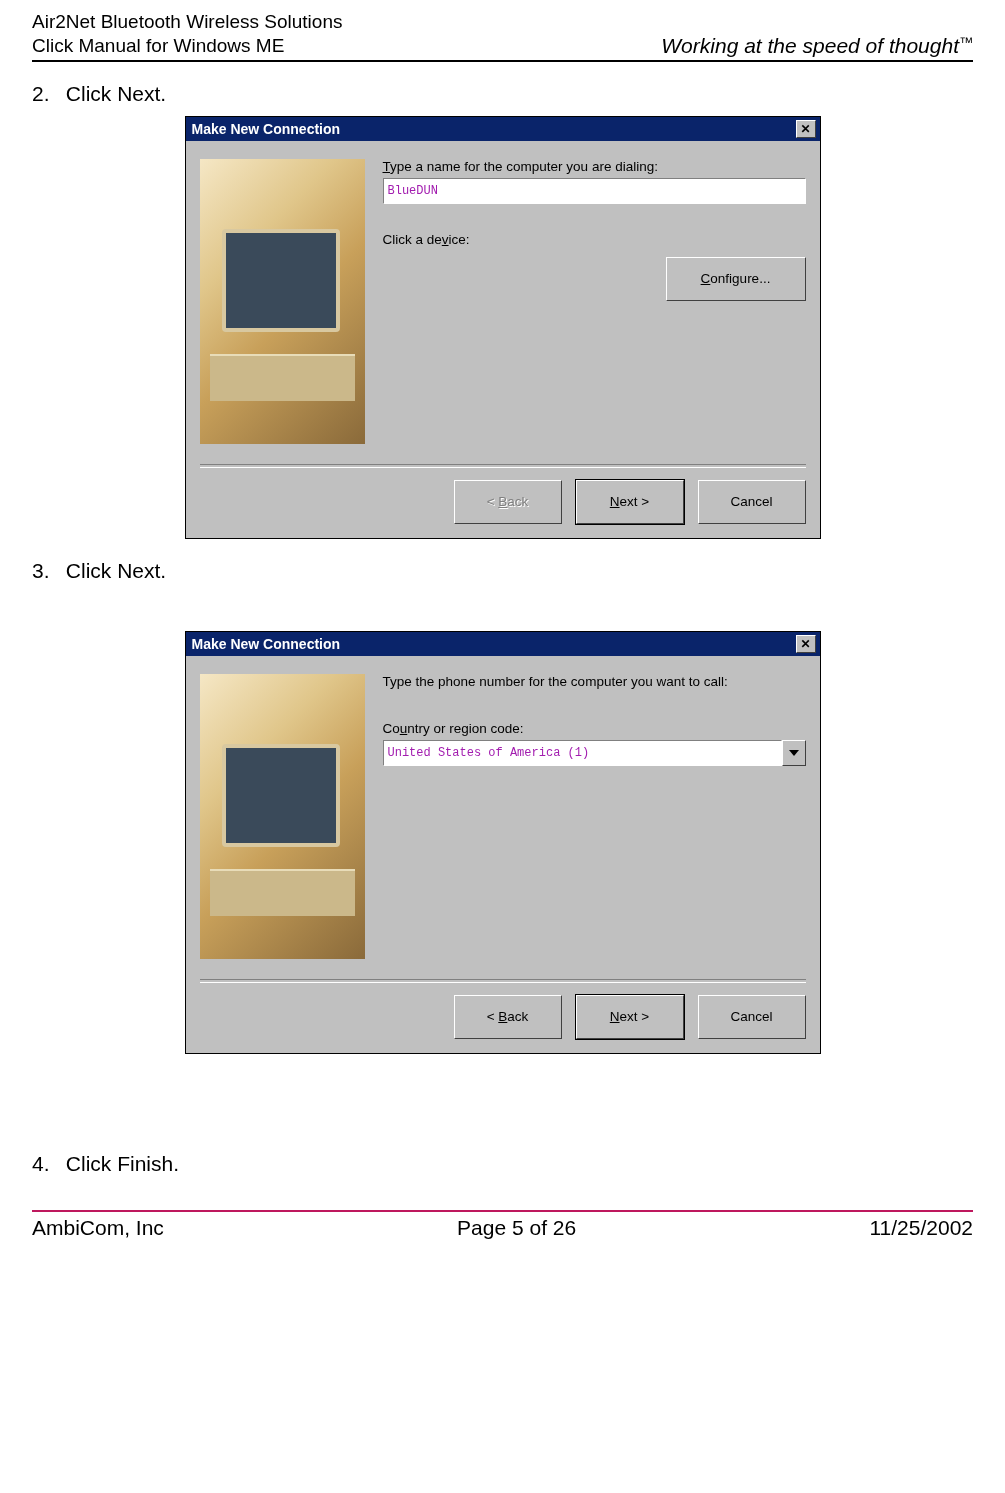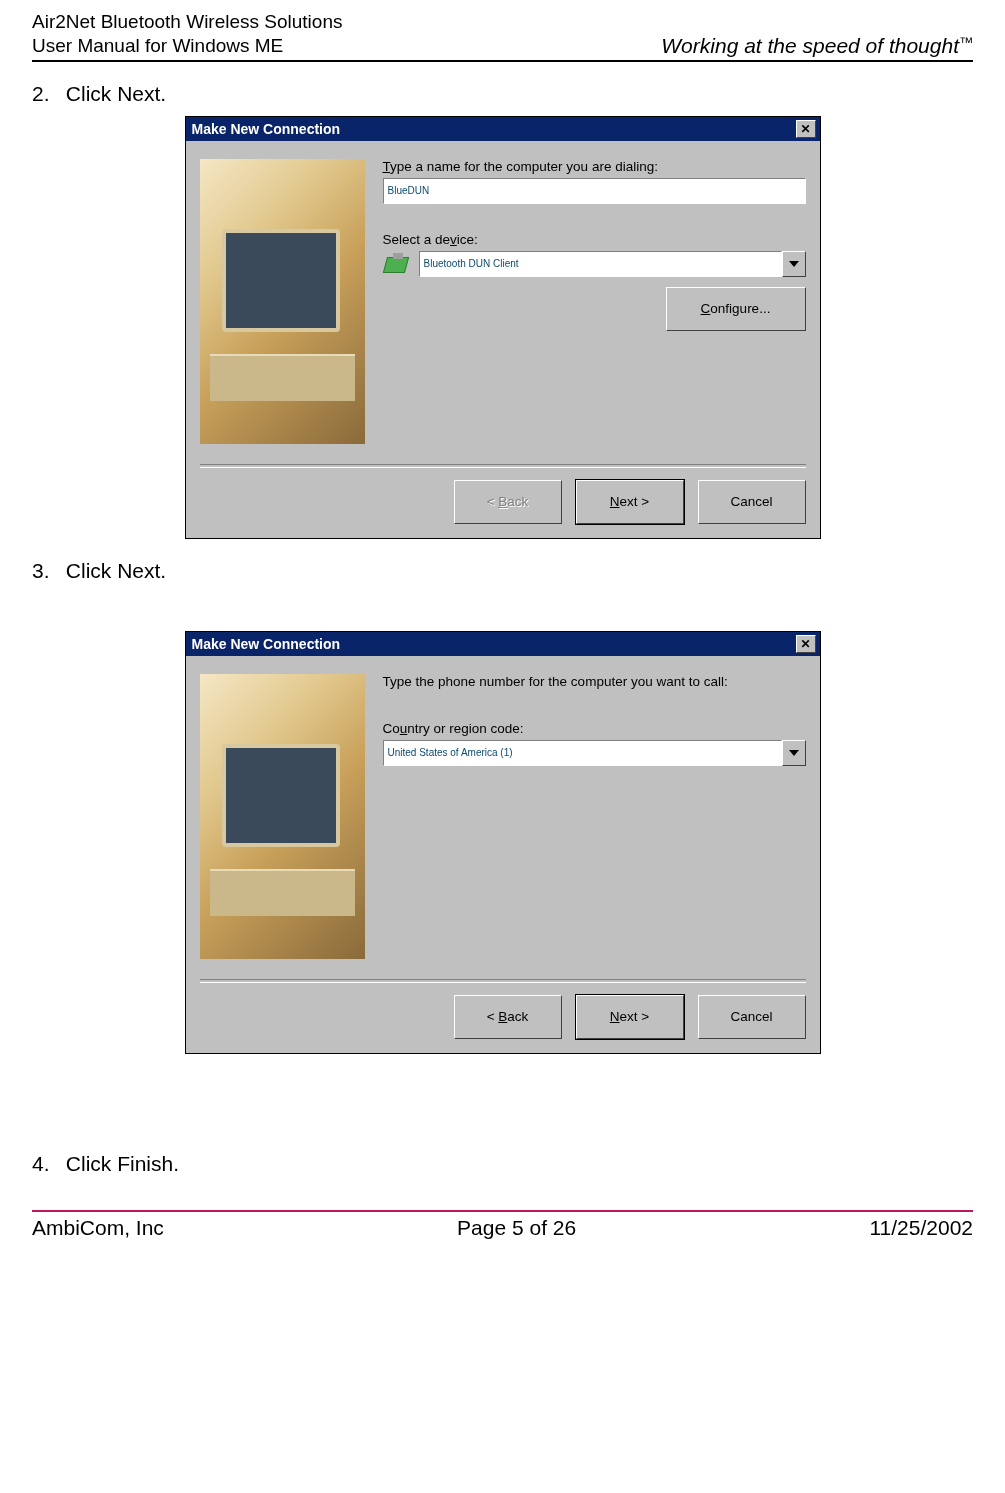--- a/index.html
+++ b/index.html
@@ -122,25 +122,25 @@
 }
 .dlg-form label {
   display: block;
   margin-bottom: 4px;
 }
 .underline-letter {
   text-decoration: underline;
 }
 .win-input, .win-select {
   box-sizing: border-box;
-  font-family: Liberation Sans, sans-serif;
-  font-size: 10px;
+  font-family: Liberation Mono, monospace;
+  font-size: 12px;
   padding: 3px 4px;
   background: #fff;
-  color: #0c4a6e;
+  color: #a21caf;
   border-top: 1px solid #808080;
   border-left: 1px solid #808080;
   border-right: 1px solid #fff;
   border-bottom: 1px solid #fff;
   height: 26px;
 }
 .win-select-wrap {
   display: flex;
   align-items: stretch;
 }
@@ -251,21 +251,21 @@
 }
 </style>
 </head>
 <body>
 
 <div class="page">
 
   <div class="header">
     <div class="header-left">
       <div>Air2Net Bluetooth Wireless Solutions</div>
-      <div>User Manual for Windows ME</div>
+      <div>Click Manual for Windows ME</div>
     </div>
     <div class="header-right">
       <span>Working at the speed of thought</span><span class="tm">™</span>
     </div>
   </div>
 
   <div class="step">
     <span class="num">2.</span>
     <span>Click Next.</span>
   </div>
@@ -278,29 +278,22 @@
       </div>
       <div class="dlg-body">
         <div class="dlg-img"></div>
         <div class="dlg-form">
           <label>
             <span class="underline-letter">T</span><span>ype a name for the computer you are dialing:</span>
           </label>
           <input class="win-input" style="width: 100%;" type="text" value="BlueDUN">
           <div style="height:28px;"></div>
           <label>
-            <span>Select a de</span><span class="underline-letter">v</span><span>ice:</span>
+            <span>Click a de</span><span class="underline-letter">v</span><span>ice:</span>
           </label>
-          <div class="device-row">
-            <div class="device-icon"></div>
-            <div class="win-select-wrap" style="flex:1;">
-              <input class="win-input" type="text" readonly="" value="Bluetooth DUN Client" style="">
-              <div class="win-dd-btn"></div>
-            </div>
-          </div>
           <div class="configure-row">
             <button class="win-button">
               <span class="underline-letter">C</span><span>onfigure...</span>
             </button>
           </div>
         </div>
       </div>
       <div class="dlg-sep"></div>
       <div class="dlg-buttons">
         <button class="win-button disabled">

